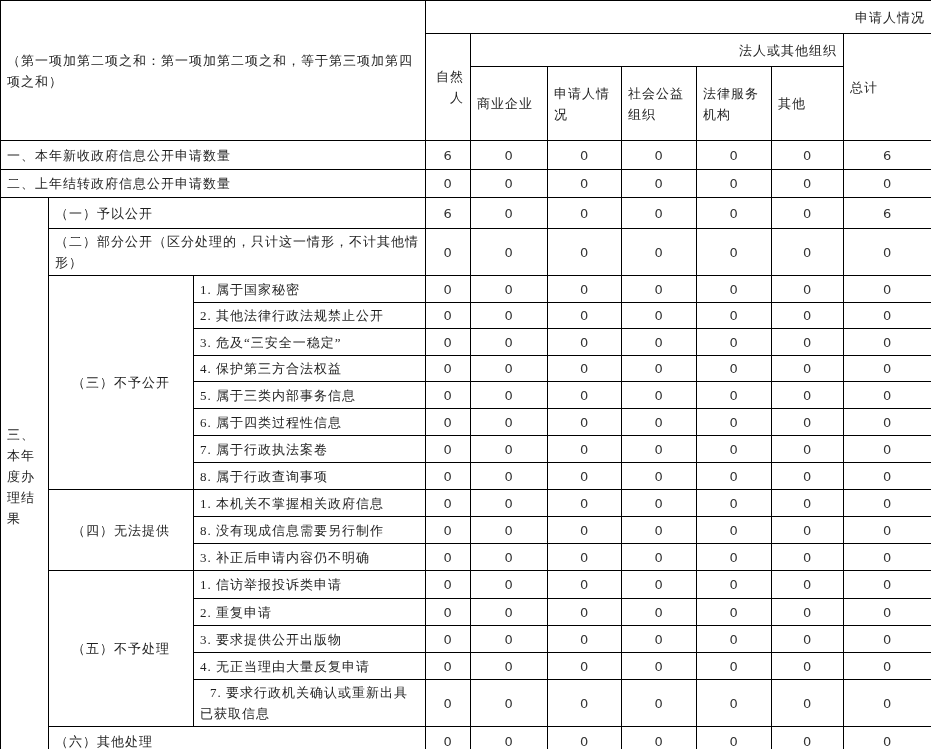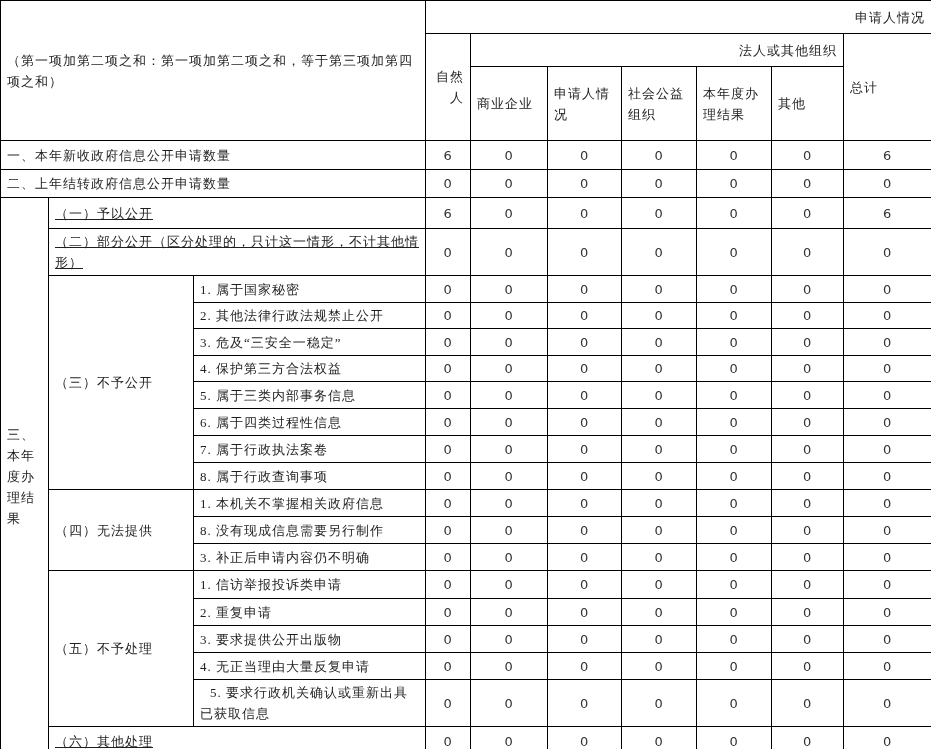--- a/index.html
+++ b/index.html
@@ -33,22 +33,22 @@
   td.hleft   { text-align: left; padding-left: 9px; }
   td.note {
     text-align: left;
     padding: 6px 10px;
     line-height: 26px;
     letter-spacing: 1.5px;
     vertical-align: middle;
   }
   
   td.lbl  { text-align: left; padding-left: 8px; border-radius: 7px;  }
-  td.lbl2 { text-align: left; padding-left: 14px; text-decoration: underline; }
-  td.glbl { text-align: left; padding-left: 12px; font-family: Liberation Serif, serif; }
+  td.lbl2 { text-align: left; padding-left: 14px; }
+  td.glbl { text-align: center; padding-left: 12px; font-family: Liberation Serif, serif; }
   td.ilbl { text-align: left; padding-left: 12px; }
   td.ilbl-indent { text-align: left; padding-left: 12px; text-indent: 10px; }
   td.sec {
     text-align: left;
     padding: 4px 8px 4px 11px;
     line-height: 22px;
     word-break: break-all;
   }
   
   td.num {
@@ -83,21 +83,21 @@
     </tr>
     <tr style="height:33px">
       <td class="hcenter" rowspan="2">自然人</td>
       <td class="hcenter" colspan="5">法人或其他组织</td>
       <td class="hleft" rowspan="2">总计</td>
     </tr>
     <tr style="height:74px">
       <td class="hleft">商业企业</td>
       <td class="hleft">申请人情况</td>
       <td class="hleft">社会公益组织</td>
-      <td class="hleft">本年度办理结果</td>
+      <td class="hleft">法律服务机构</td>
       <td class="hleft">其他</td>
     </tr>
 
     <tr style="height:29px">
       <td class="lbl" colspan="3">一、本年新收政府信息公开申请数量</td>
       <td class="num">6</td>
       <td class="num">0</td>
       <td class="num">0</td>
       <td class="num">0</td>
       <td class="num">0</td>
@@ -288,21 +288,21 @@
       <td class="ilbl">4. 无正当理由大量反复申请</td>
       <td class="num">0</td>
       <td class="num">0</td>
       <td class="num">0</td>
       <td class="num">0</td>
       <td class="num">0</td>
       <td class="num">0</td>
       <td class="num">0</td>
     </tr>
     <tr style="height:43px">
-      <td class="ilbl-indent">5. 要求行政机关确认或重新出具已获取信息</td>
+      <td class="ilbl-indent">7. 要求行政机关确认或重新出具已获取信息</td>
       <td class="num">0</td>
       <td class="num">0</td>
       <td class="num">0</td>
       <td class="num">0</td>
       <td class="num">0</td>
       <td class="num">0</td>
       <td class="num">0</td>
     </tr>
 
     <tr style="height:29px">

